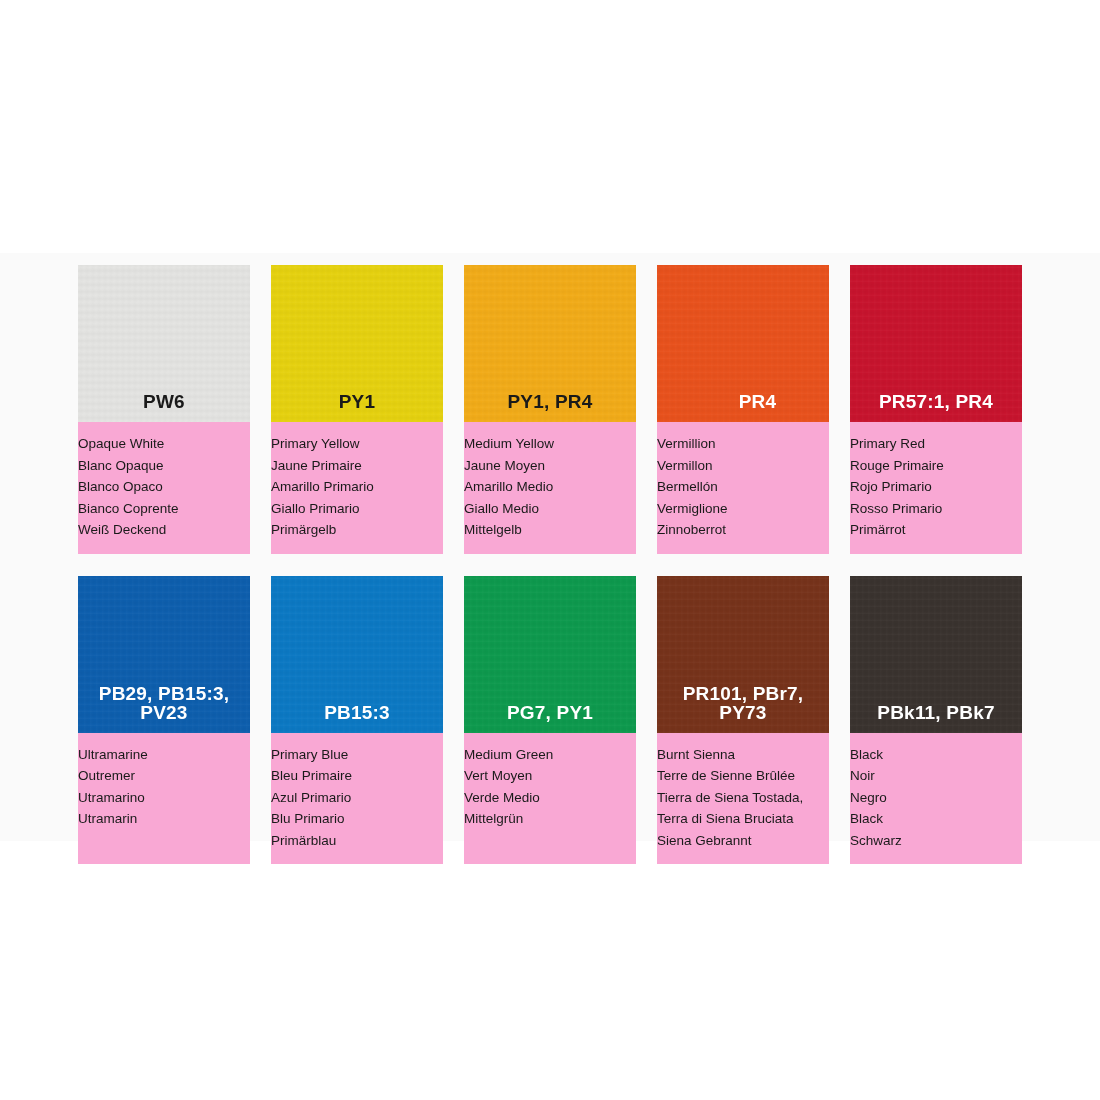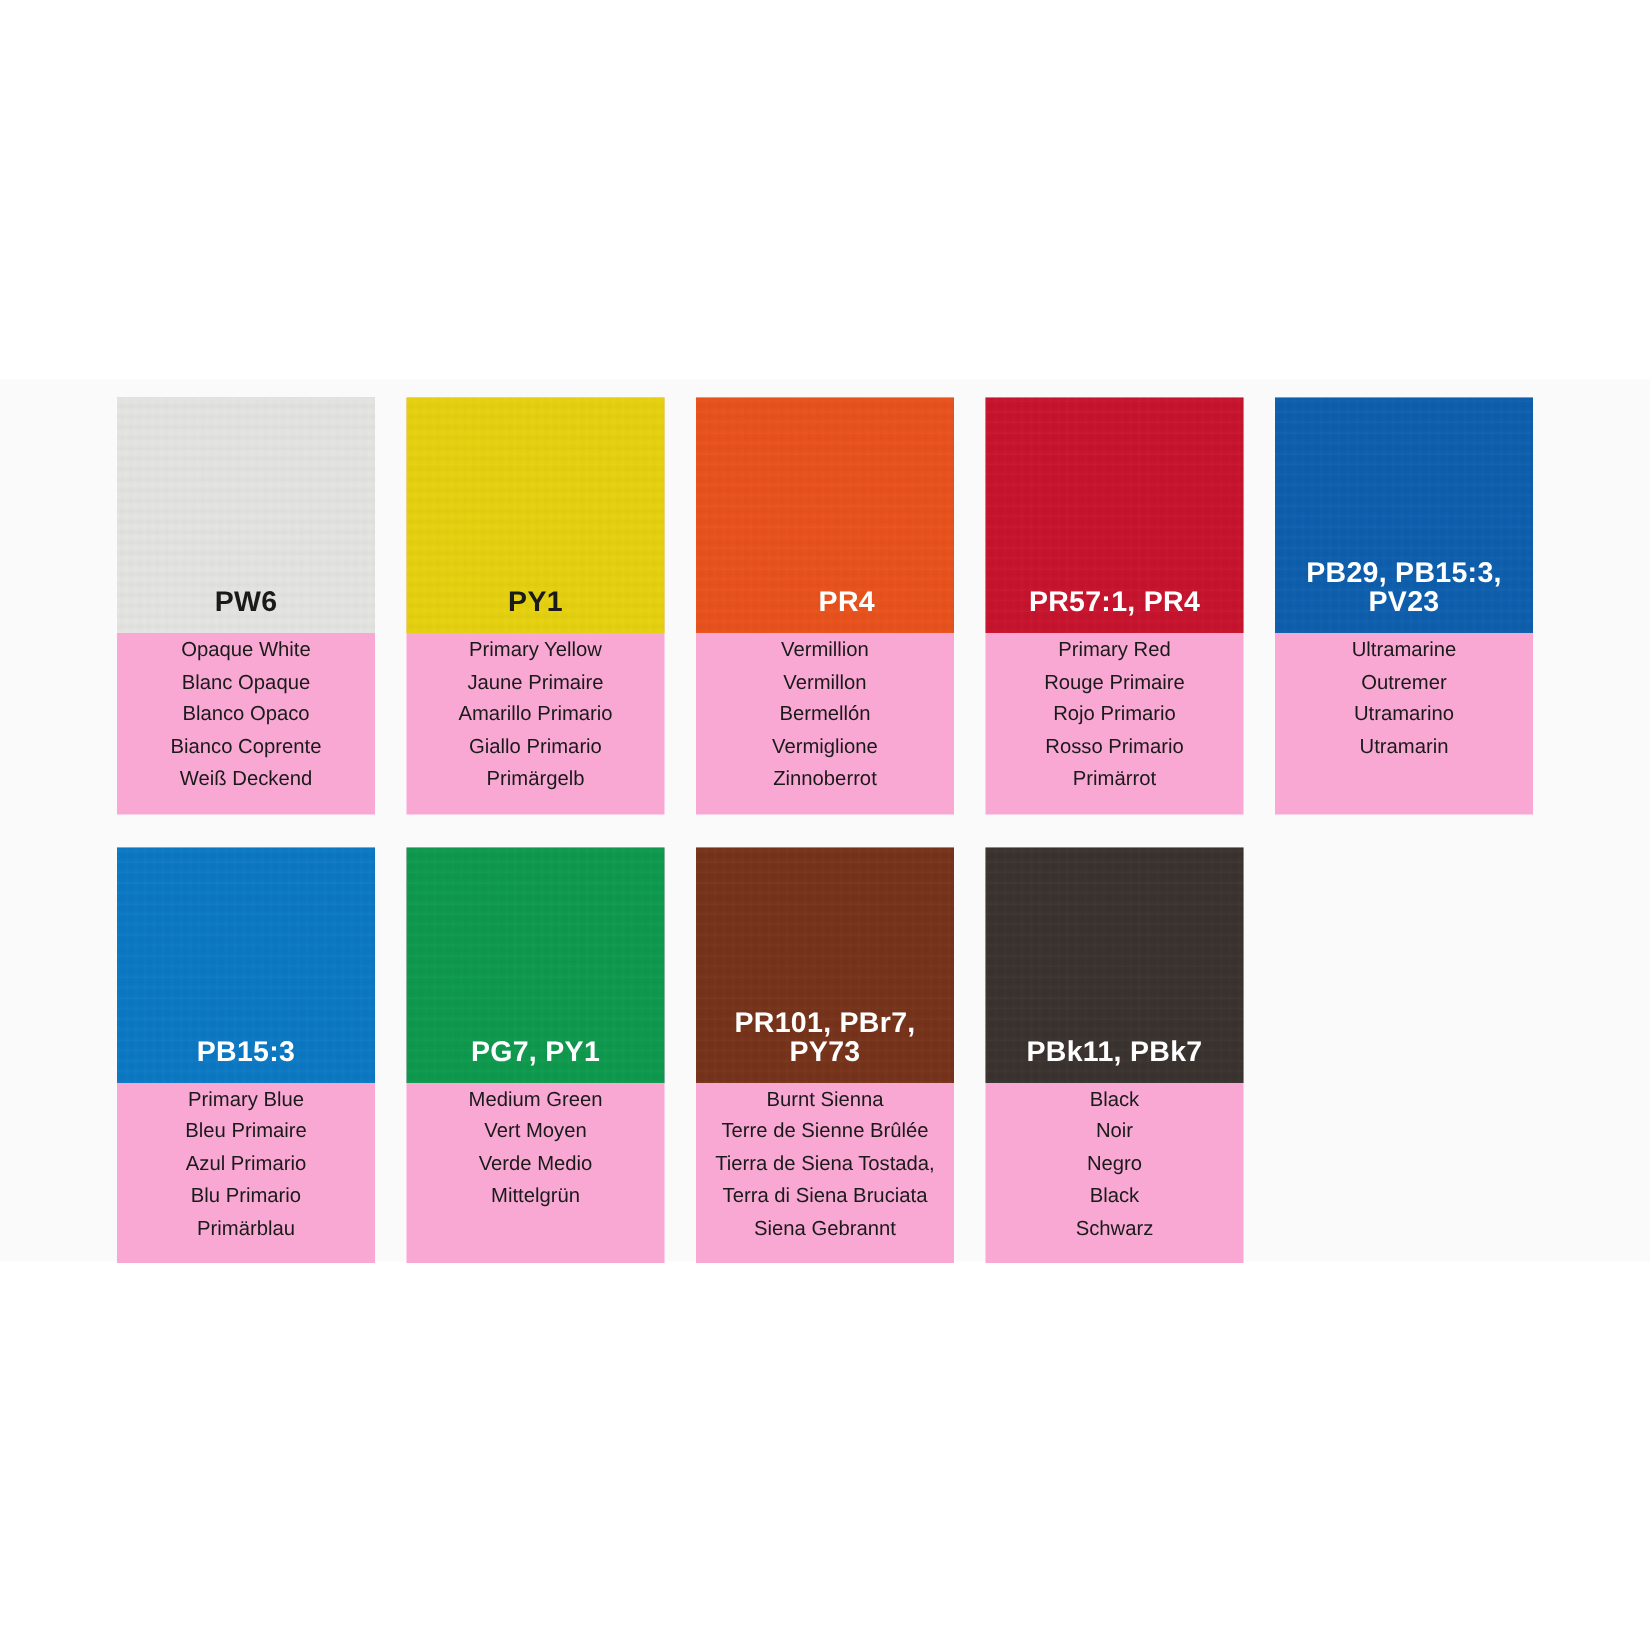--- a/index.html
+++ b/index.html
@@ -88,22 +88,22 @@
     right: 0;
     bottom: 11px;
     text-align: center;
     font-size: 19px;
     font-weight: bold;
     letter-spacing: 0.2px;
     line-height: 1;
   }
 
   .caption {
+    padding-top: 11px;
     padding-bottom: 13px;
-    text-align: center;
   }
 
   .name-line {
     font-size: 13.5px;
     line-height: 21.5px;
     color: #1a1a1a;
     white-space: nowrap;
   }
 </style>
 </head>
@@ -132,20 +132,33 @@
         </div>
         <div class="caption">
           <div class="name-line">Primary Yellow</div>
           <div class="name-line">Jaune Primaire</div>
           <div class="name-line">Amarillo Primario</div>
           <div class="name-line">Giallo Primario</div>
           <div class="name-line">Primärgelb</div>
         </div>
       </div>
       <div class="card">
+        <div class="swatch" style="background: rgb(242, 172, 25);">
+          <div class="swatch-texture"></div>
+          <div class="swatch-code" style="color: rgb(26, 26, 26);">PY1, PR4</div>
+        </div>
+        <div class="caption">
+          <div class="name-line">Medium Yellow</div>
+          <div class="name-line">Jaune Moyen</div>
+          <div class="name-line">Amarillo Medio</div>
+          <div class="name-line">Giallo Medio</div>
+          <div class="name-line">Mittelgelb</div>
+        </div>
+      </div>
+      <div class="card">
         <div class="swatch" style="background: rgb(233, 82, 29);">
           <div class="swatch-texture"></div>
           <div class="swatch-code" style="color: rgb(255, 255, 255); margin-left: 29px;">PR4</div>
         </div>
         <div class="caption">
           <div class="name-line">Vermillion</div>
           <div class="name-line">Vermillon</div>
           <div class="name-line">Bermellón</div>
           <div class="name-line">Vermiglione</div>
           <div class="name-line">Zinnoberrot</div>

